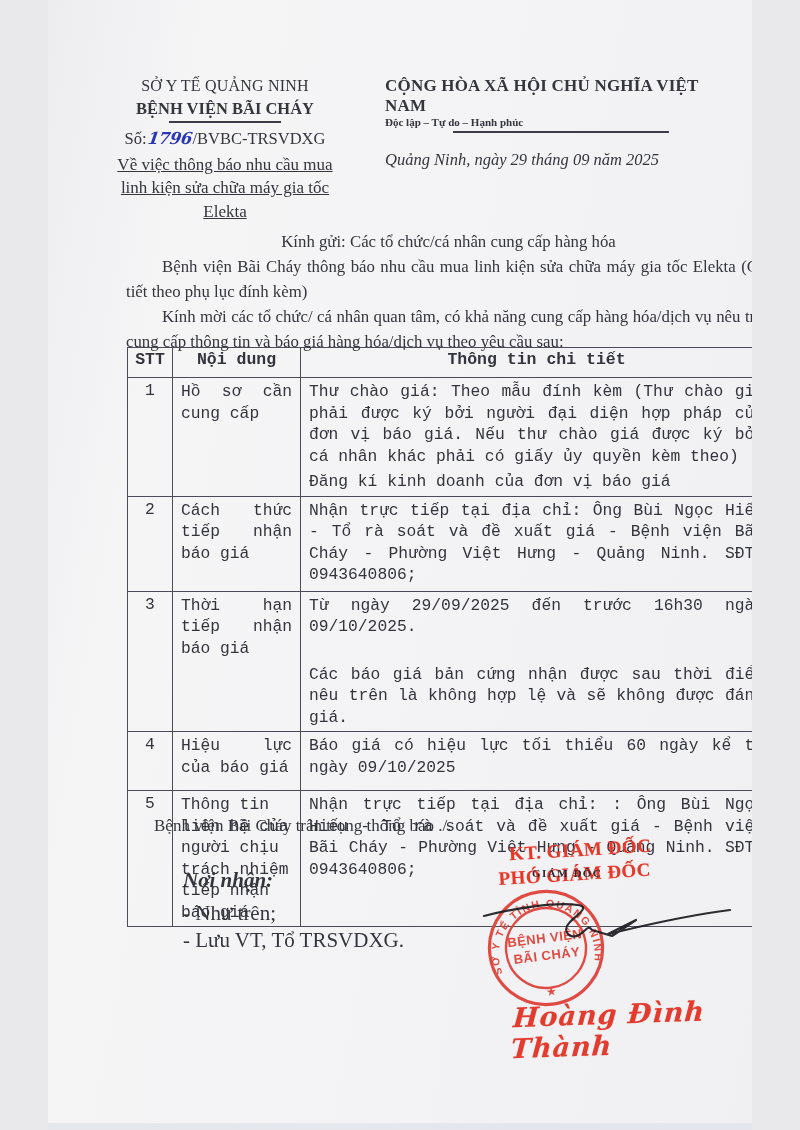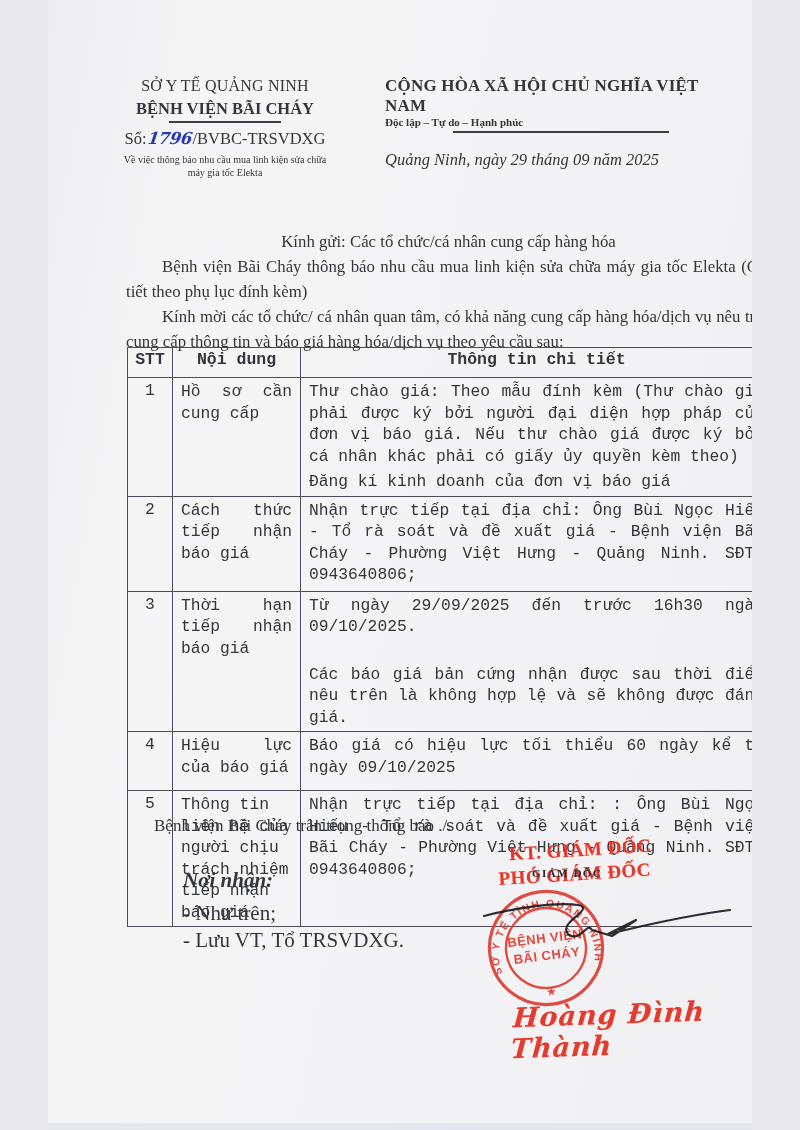--- a/index.html
+++ b/index.html
@@ -19,21 +19,21 @@
   .hdr-left{left:66px;top:76px;width:222px;text-align:center;line-height:1.3;}
   .hl-agency{font-size:16px;letter-spacing:.2px;}
   .hl-org{font-size:16.5px;font-weight:bold;margin-top:1px;}
   .hl-underline{width:112px;height:2px;background:#3c3d46;margin:2px auto 5px;}
   .hl-docno{font-size:16.5px;}
   .handwritten{
     color:#2936b8;font-style:italic;font-weight:bold;
     font-family:"DejaVu Serif",serif;letter-spacing:-.5px;
     display:inline-block;transform:skewX(-8deg);padding:0 1px;
   }
-  .hl-subject{font-size:10px;line-height:1.38;margin-top:3px;}
+  .hl-subject{font-size:17px;line-height:1.38;margin-top:3px;text-decoration:underline;}
 
   .hdr-right{left:337px;top:76px;width:352px;text-align:left;}
   .hr-national{font-size:17px;font-weight:bold;letter-spacing:.2px;}
   .hr-motto{font-size:11px;font-weight:bold;margin-top:0;}
   .hr-underline{width:216px;height:2px;background:#3c3d46;margin:3px auto 0;}
   .hr-dateline{font-size:16.5px;font-style:italic;margin-top:17px;}
 
   
   .body-block{left:78px;top:229px;width:645px;font-size:16.8px;line-height:25px;}
   .salutation{text-align:center;margin-bottom:0;}

